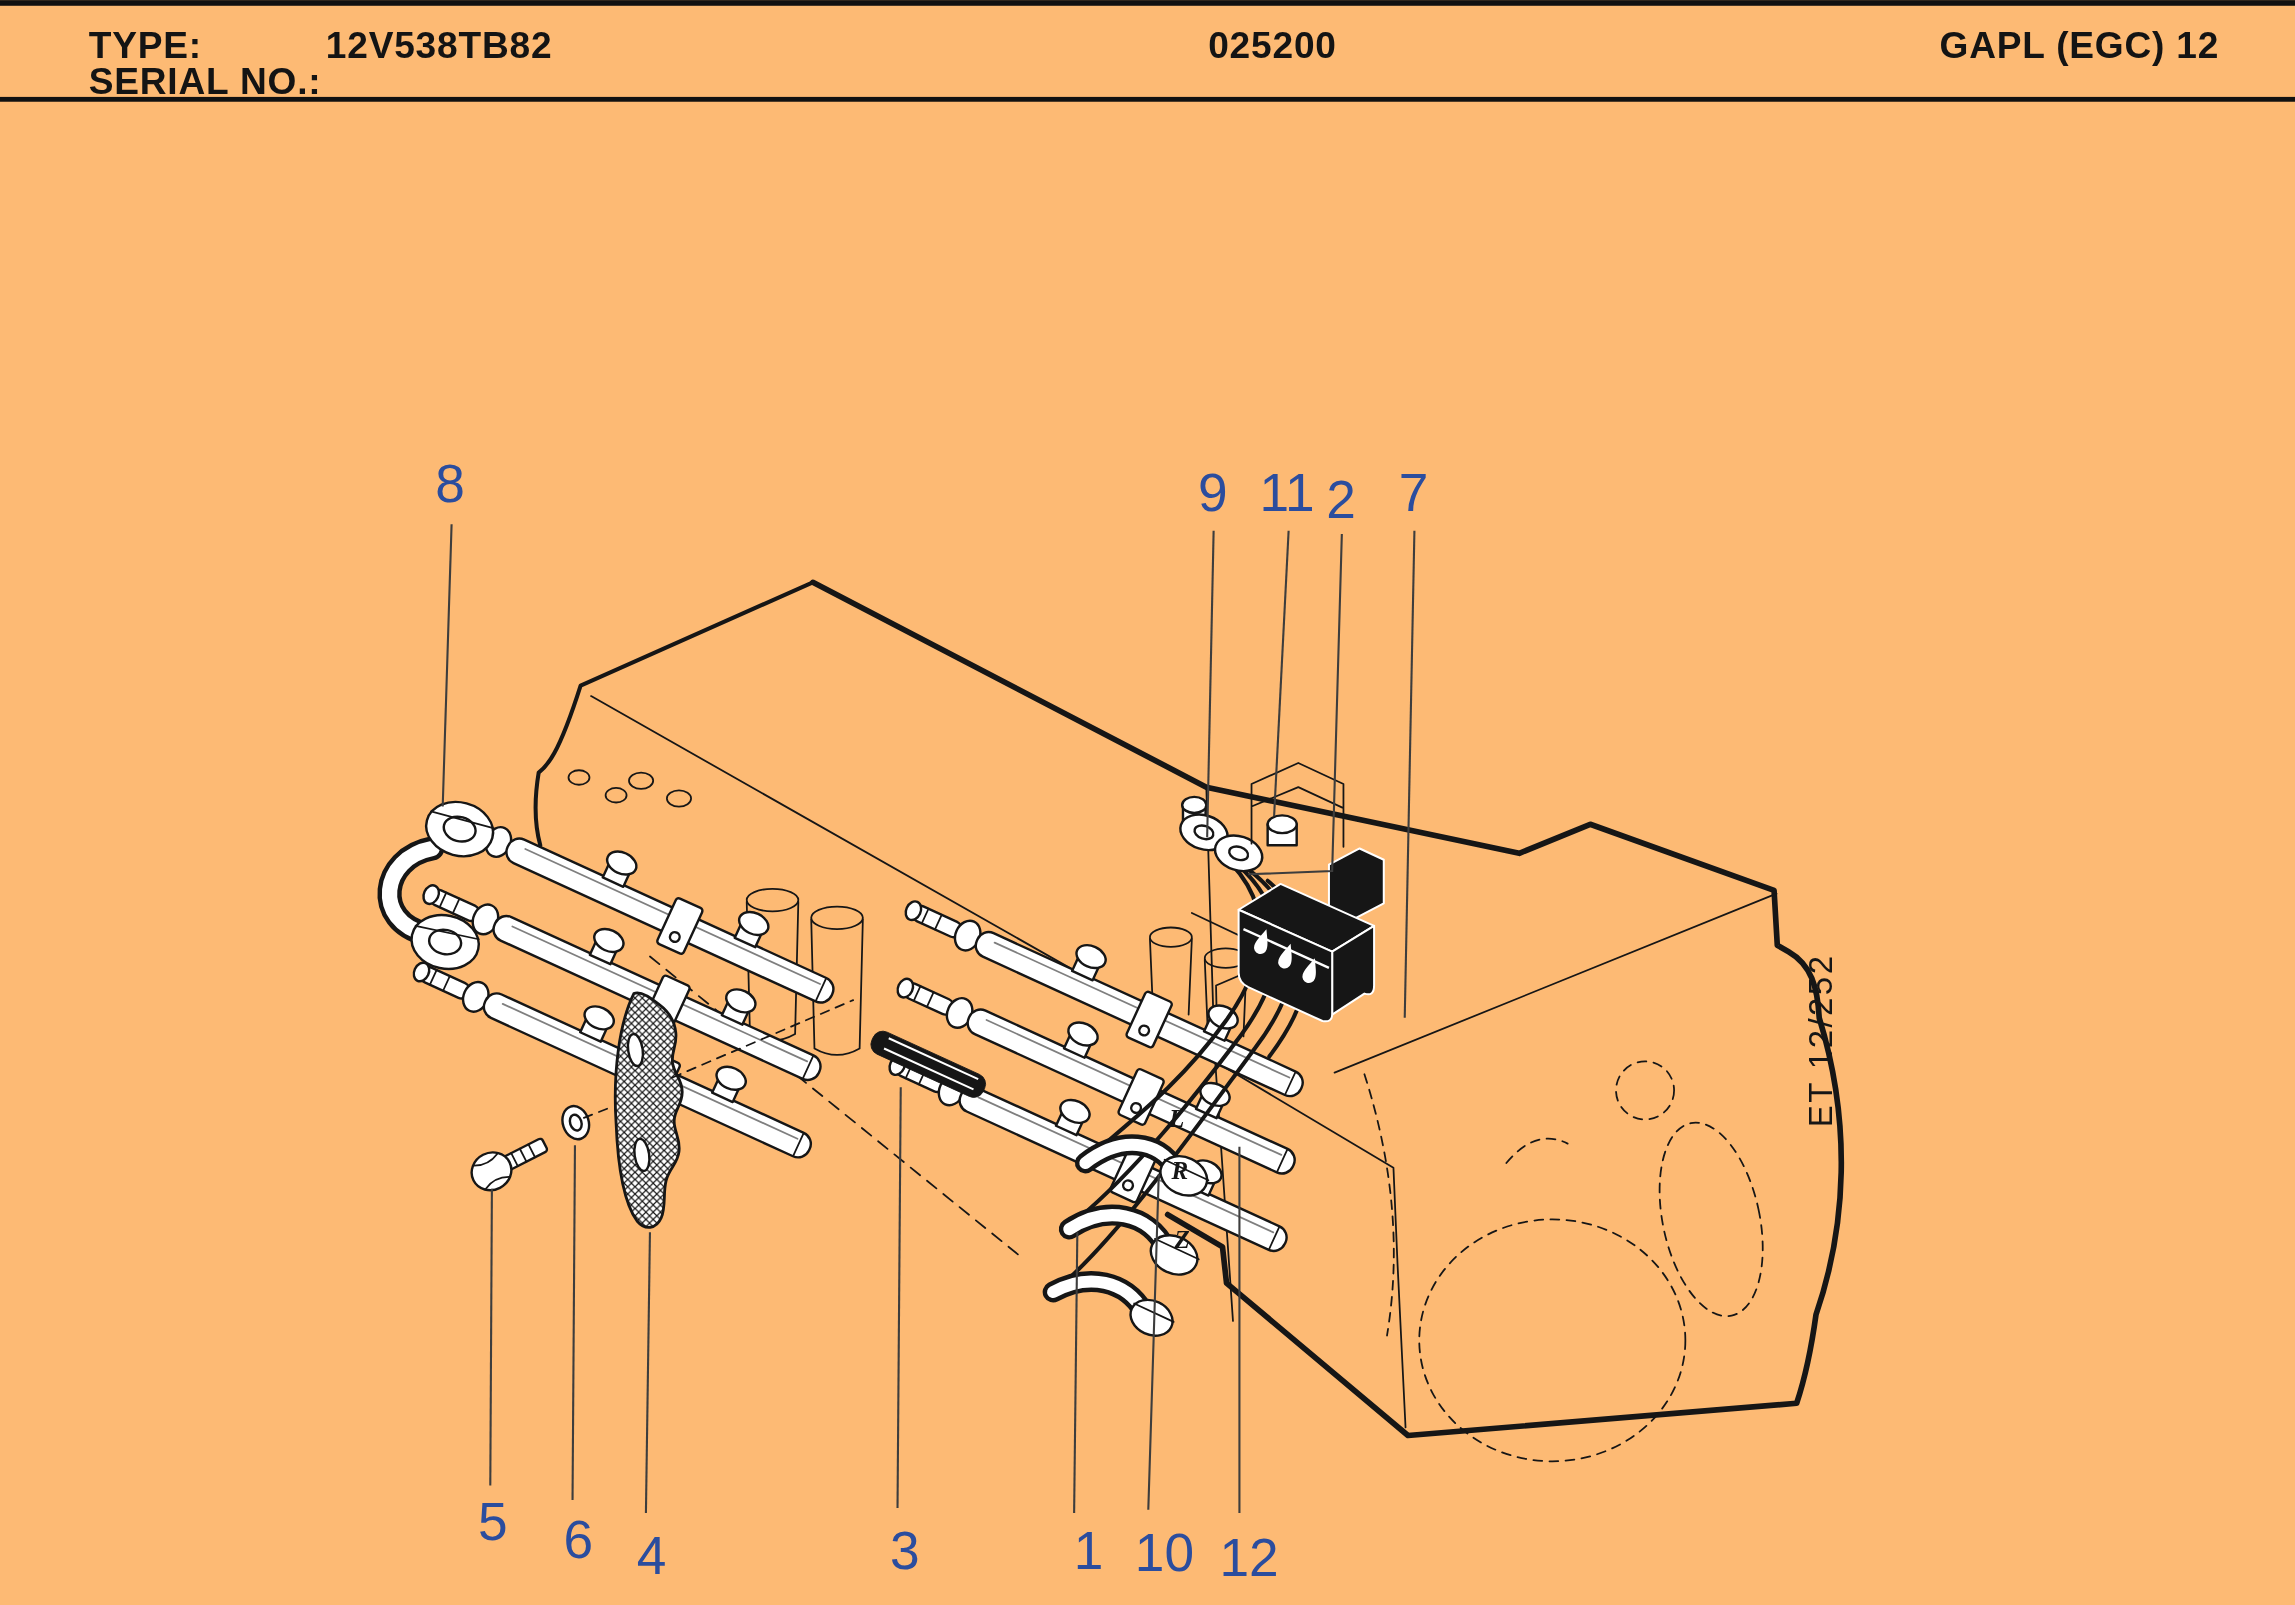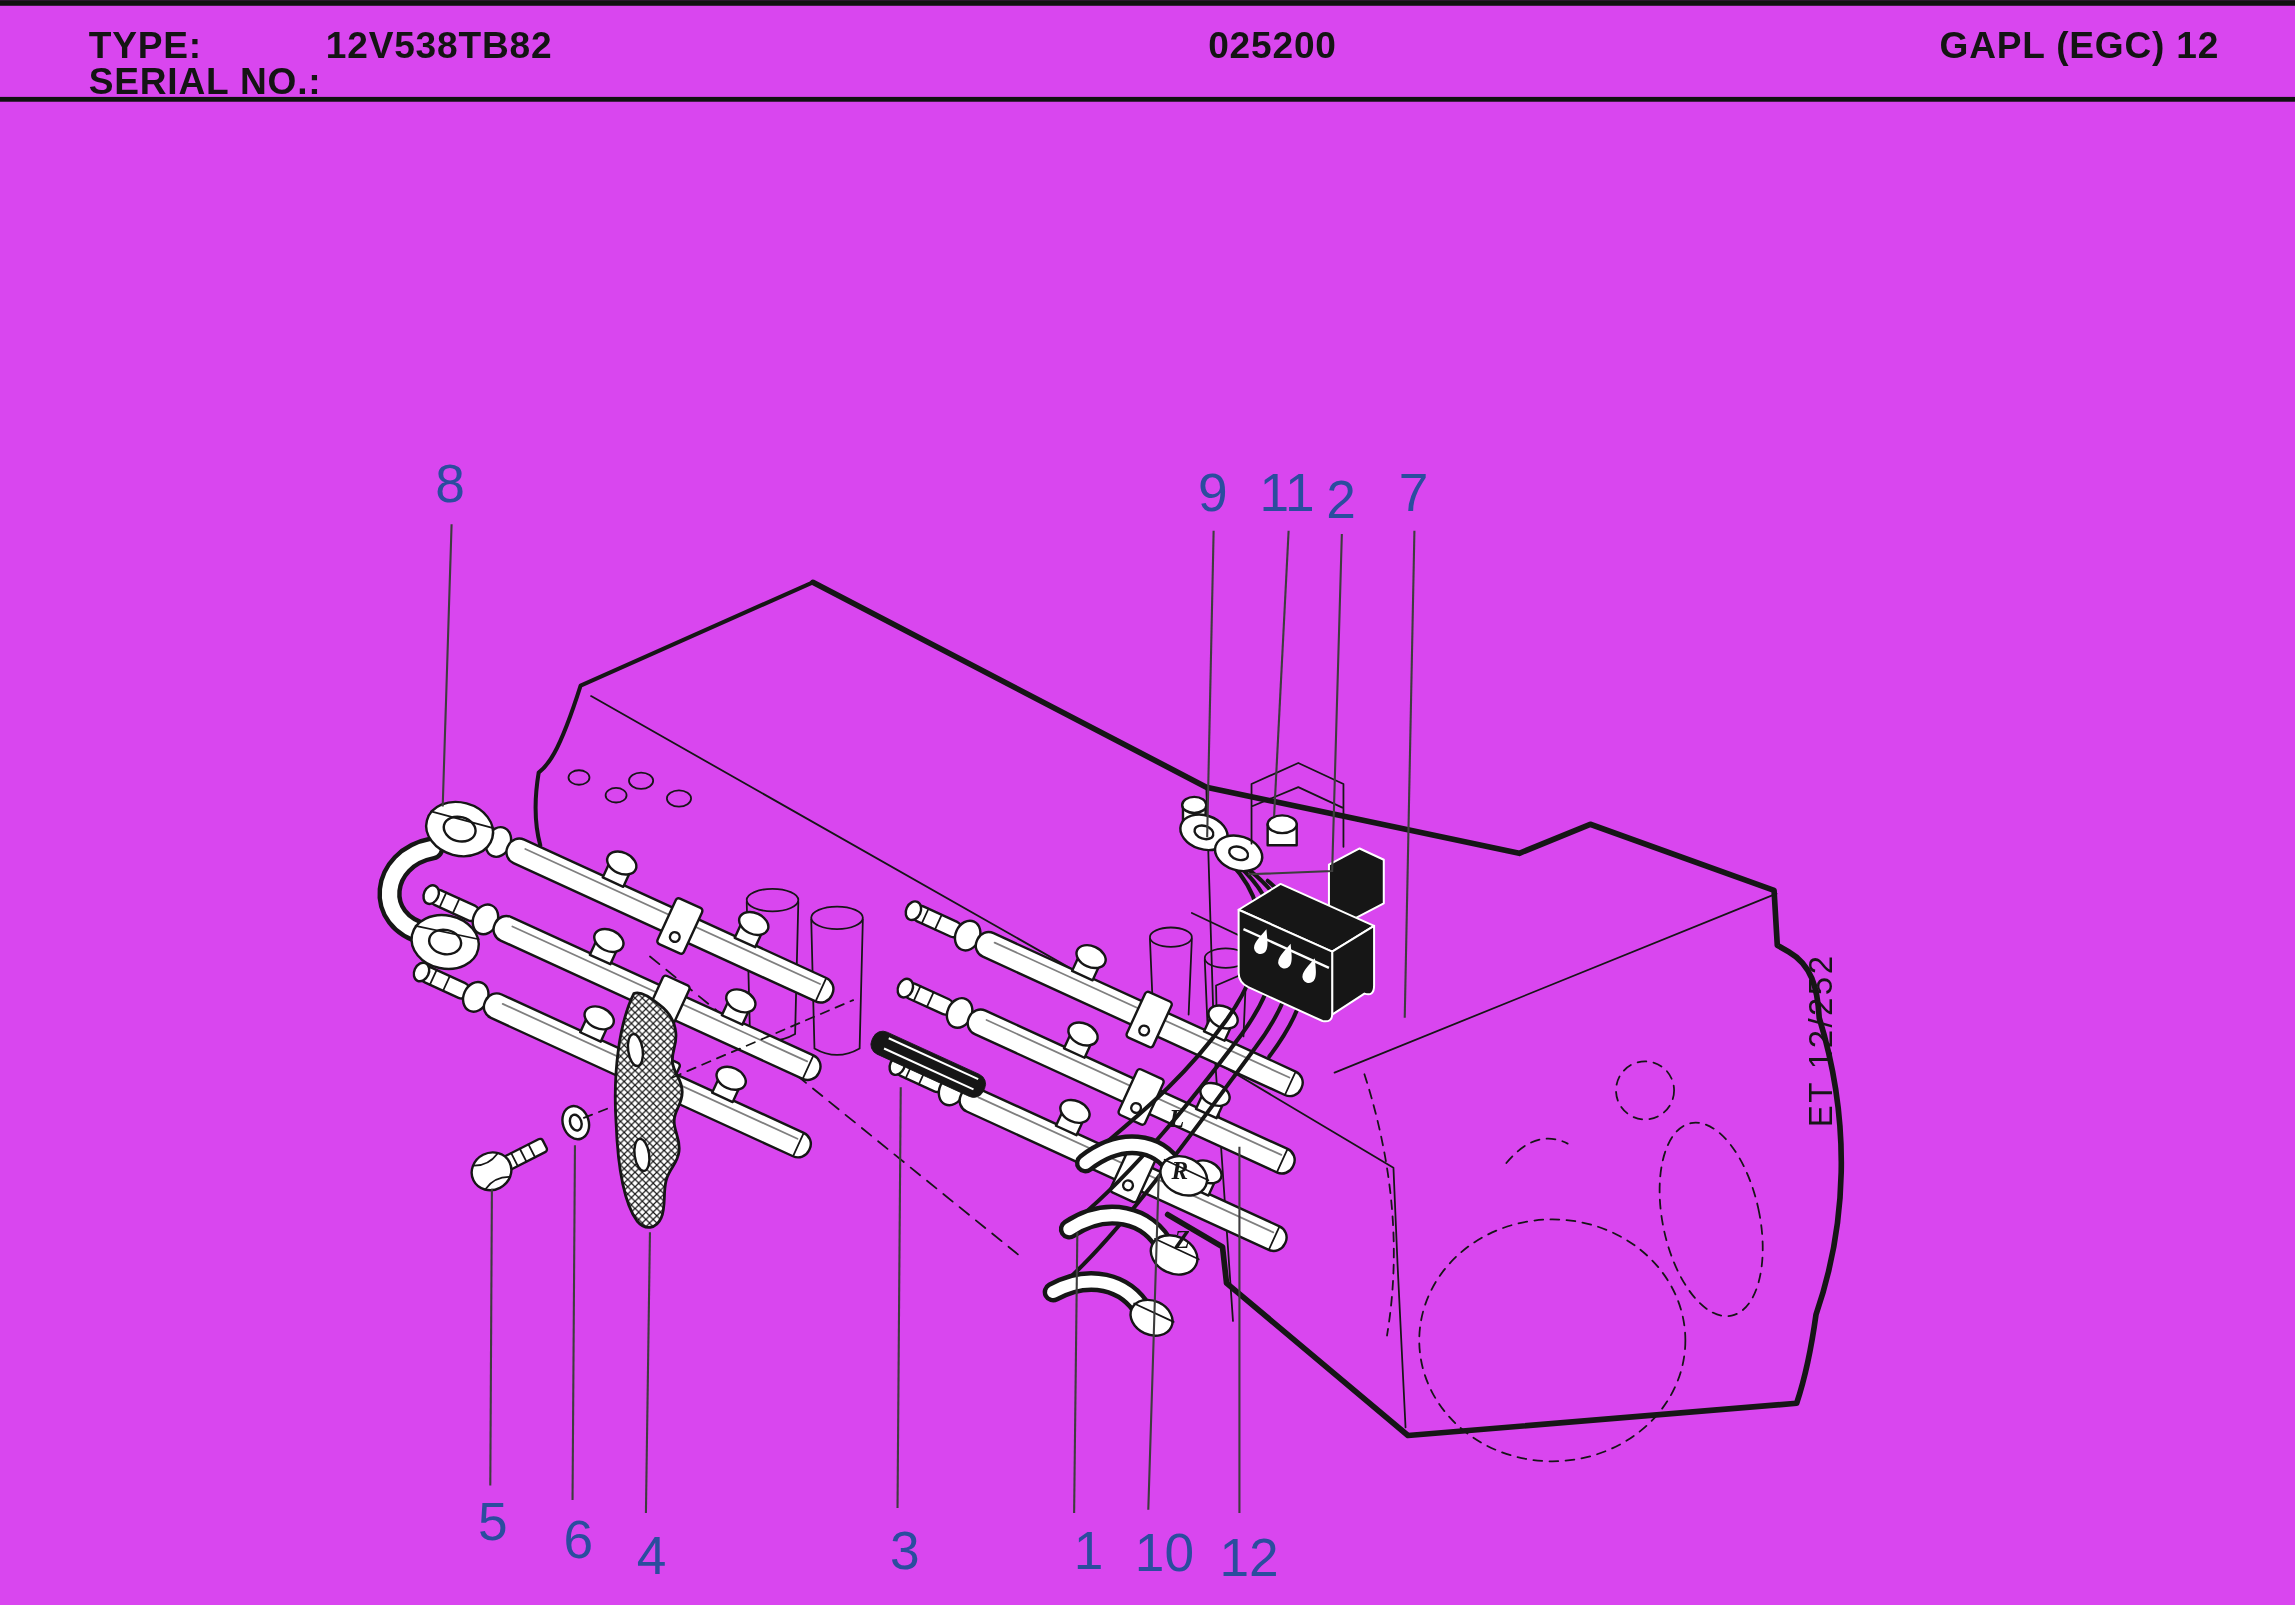--- a/index.html
+++ b/index.html
@@ -1,17 +1,17 @@
 <!DOCTYPE html>
 <html style="font-size:13px"><head>
 <meta charset="utf-8">
 <style>
   html,body{margin:0;padding:0;background:#ffffff;}
   body{width:2295px;height:1605px;position:relative;font-family:"Liberation Sans",sans-serif;}
-  #page{position:absolute;inset:0;background:#d946ef;text-align:right;}
+  #page{position:absolute;inset:0;background:#fdba74;text-align:right;}
   svg{position:absolute;left:0;top:0;}
   .hdr{font:700 46px "Liberation Sans",sans-serif;fill:#141414;letter-spacing:1px;}
   .ink{fill:none;stroke:#161616;stroke-width:3;stroke-linecap:round;stroke-linejoin:round;}
   .thick{stroke-width:7;}
   .med{stroke-width:5;}
   .thin{stroke-width:2.2;}
   .part{fill:#ffffff;stroke:#161616;stroke-width:3;stroke-linejoin:round;}
   .blackpart{fill:#161616;stroke:#ffffff;stroke-width:2.5;stroke-linejoin:round;}
   .dashed{stroke-dasharray:15 11;}
   .dashed2{stroke-dasharray:11 9;}

